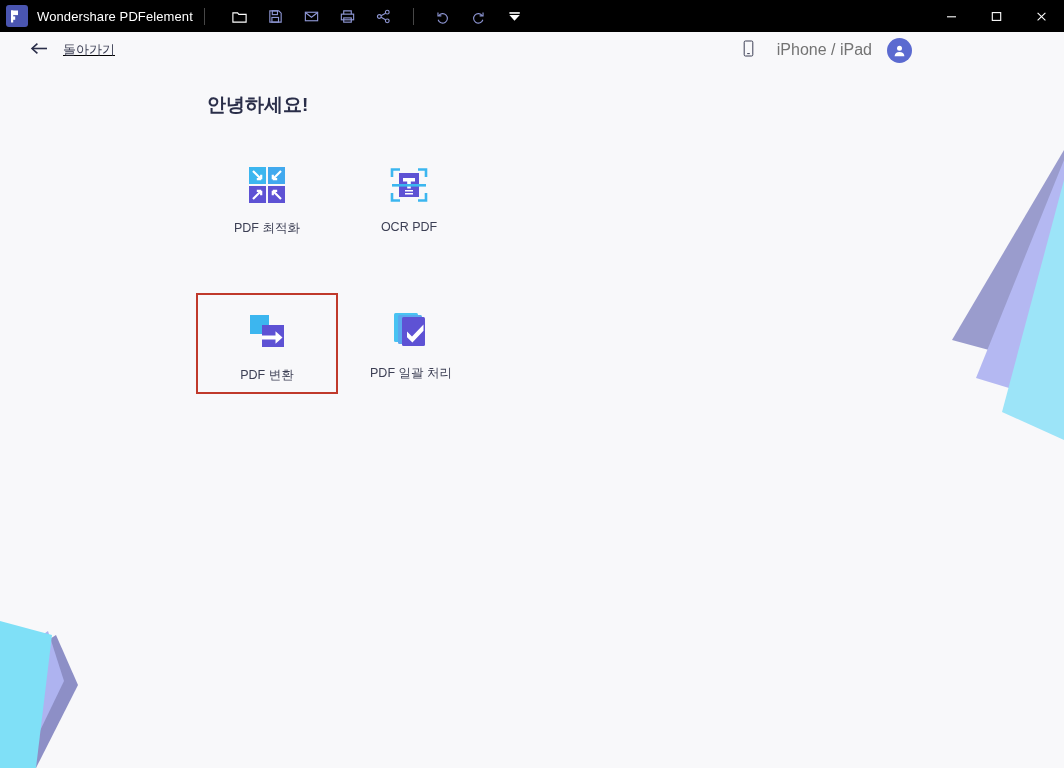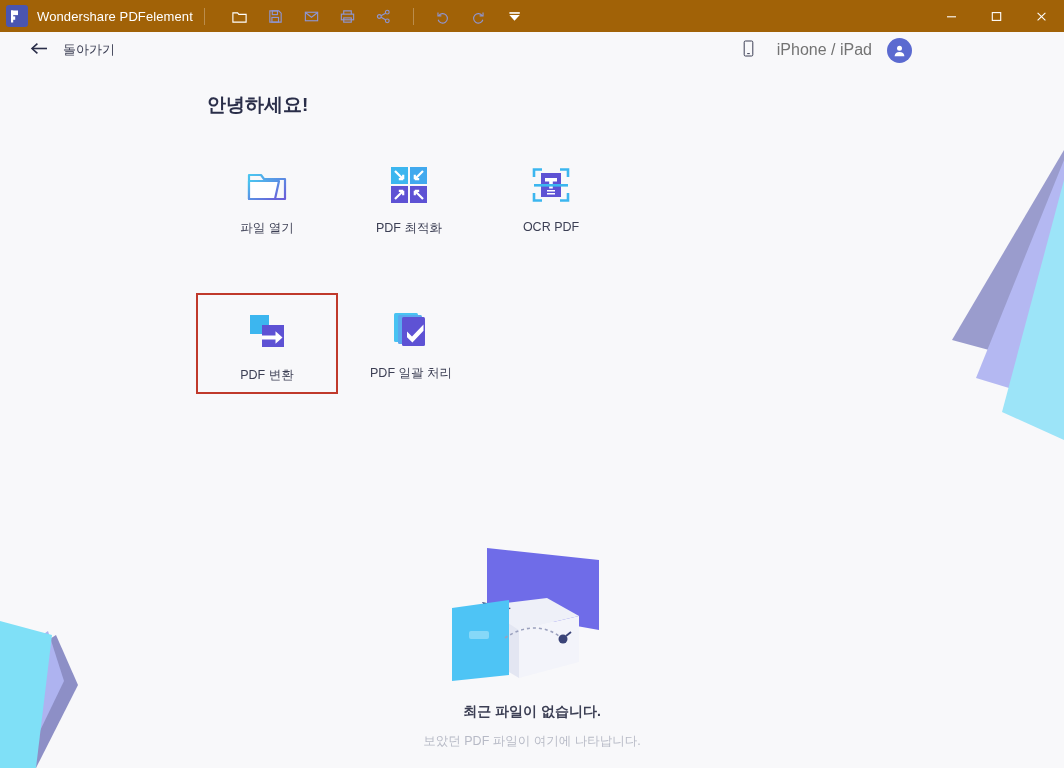--- a/index.html
+++ b/index.html
@@ -7,41 +7,41 @@
     width: 1064px; height: 768px;
     font-family: "Liberation Sans", "DejaVu Sans", sans-serif;
     background: #f8f8fa;
     overflow: hidden;
   }
   .app { position: relative; width: 1064px; height: 768px; background: #f8f8fa; overflow: hidden; }
 
   
   .titlebar {
     position: absolute; left: 0; top: 0; width: 1064px; height: 32px;
-    background: #a16207;
+    background: #000000;
     display: flex; align-items: center;
     color: #ffffff;
     z-index: 20;
   }
   .logo-box { width: 22px; height: 22px; margin-left: 6px; border-radius: 3px;
      background: #4a55b0; display:flex; align-items:center; justify-content:center; }
   .app-title { font-size: 13px; margin-left: 9px; color: #ffffff; letter-spacing: .1px; white-space: nowrap;}
   .tb-sep { width: 1px; height: 17px; background: rgba(255,255,255,.28); margin: 0 11px; }
   .tb-icons { display: flex; align-items: center; margin-left: 6px; }
   .tb-btn { width: 30px; height: 26px; display: flex; align-items: center; justify-content: center;
      margin: 0 3px; border-radius: 2px; }
   .tb-btn svg { display: block; }
   .win-ctrls { position: absolute; right: 0; top: 0; height: 32px; display: flex; }
   .win-btn { width: 45px; height: 32px; display: flex; align-items: center; justify-content: center; }
 
   
   .subbar {
     position: absolute; left: 0; top: 32px; width: 924px; height: 36px;
     background: #f8f8fa;
-    display: flex; align-items: center; z-index: 15;
+    display: flex; align-items: center; z-index: 15; text-decoration: underline;
   }
   .back-wrap { display: flex; align-items: center; margin-left: 30px; }
   .back-label { font-size: 13px; color: #3c3f54; margin-left: 14px; }
   .device-wrap { position: absolute; right: 52px; top: 0; height: 36px; display: flex; align-items: center; }
   .device-label { font-size: 16px; color: #737373; margin-left: 23px; white-space: nowrap; }
   .avatar { position: absolute; right: 12px; top: 6px; width: 25px; height: 25px; border-radius: 50%;
      background: #5b6ad0; display: flex; align-items: center; justify-content: center; }
 
   
   .deco { position: absolute; z-index: 1; pointer-events: none; }
@@ -208,35 +208,20 @@
     </svg>
   </div>
 
   <div class="content">
     <div class="greeting">안녕하세요!</div>
 
     <div class="tiles">
 
       <div class="tile-row">
 
-        <div class="tile">
-          <div class="tile-icon">
-            <svg width="44" height="44" viewBox="0 0 44 44" fill="none" stroke="url(#gFolder)" stroke-width="2.2" stroke-linejoin="round">
-              <defs>
-                <linearGradient id="gFolder" x1="0" y1="0" x2="1" y2="1">
-                  <stop offset="0%" stop-color="#4ac6f0"></stop>
-                    <stop offset="100%" stop-color="#6a5cd8"></stop>
-                </linearGradient>
-              </defs>
-              <path d="M4 12h12l3 4h21v20H4z"></path>
-              <path d="M4 18h30l-4 18H4z" fill="#ffffff"></path>
-            </svg>
-          </div>
-          <div class="tile-label">파일 열기</div>
-        </div>
 
 
         <div class="tile">
           <div class="tile-icon">
             <svg width="42" height="42" viewBox="0 0 42 42">
               <rect x="3" y="3" width="17" height="17" fill="#3cb6ef"></rect>
               <rect x="22" y="3" width="17" height="17" fill="#41a9ee"></rect>
               <rect x="3" y="22" width="17" height="17" fill="#5e52d4"></rect>
               <rect x="22" y="22" width="17" height="17" fill="#5e52d4"></rect>
               <g stroke="#ffffff" stroke-width="2.2" fill="none">
@@ -291,32 +276,14 @@
               <rect x="8" y="6" width="24" height="29" rx="1.5" fill="#5aa8ee"></rect>
               <rect x="12" y="8" width="23" height="29" rx="1.5" fill="#5e52d4"></rect>
               <path d="M17 22.5l5 5 11.5-12v6.2L22.4 33.5 17 28.3z" fill="#ffffff"></path>
             </svg>
           </div>
           <div class="tile-label">PDF 일괄 처리</div>
         </div>
       </div>
     </div>
 
-    <div class="empty">
-      <div class="empty-art">
-        <svg width="170" height="145" viewBox="0 0 170 145">
-          <path d="M40 10 L152 22 L152 92 L40 72 Z" fill="#6f6ce8"></path>
-          <path d="M35 68 L100 60 L132 78 L72 92 Z" fill="#eef0f8"></path>
-          <path d="M35 68 L72 92 L72 140 L35 118 Z" fill="#e3e6f2"></path>
-          <path d="M72 92 L132 78 L132 124 L72 140 Z" fill="#f3f4fa"></path>
-          <path d="M35 64 L64 70 L46 82 Z" fill="#3b4478"></path>
-          <path d="M5 70 L62 62 L62 137 L5 143 Z" fill="#4ec4f5"></path>
-          <rect x="22" y="93" width="20" height="8" rx="2" fill="#86d8f8"></rect>
-          <path d="M58 100 C78 86 98 88 112 98" stroke="#9aa0bd" stroke-width="1.6" fill="none" stroke-dasharray="3 3"></path>
-          <circle cx="116" cy="101" r="4.5" fill="#3b4478"></circle>
-          <path d="M119 98l5-4" stroke="#3b4478" stroke-width="1.8"></path>
-        </svg>
-      </div>
-      <div class="empty-title">최근 파일이 없습니다.</div>
-      <div class="empty-sub">보았던 PDF 파일이 여기에 나타납니다.</div>
-    </div>
   </div>
 </div>
 
 </body></html>

